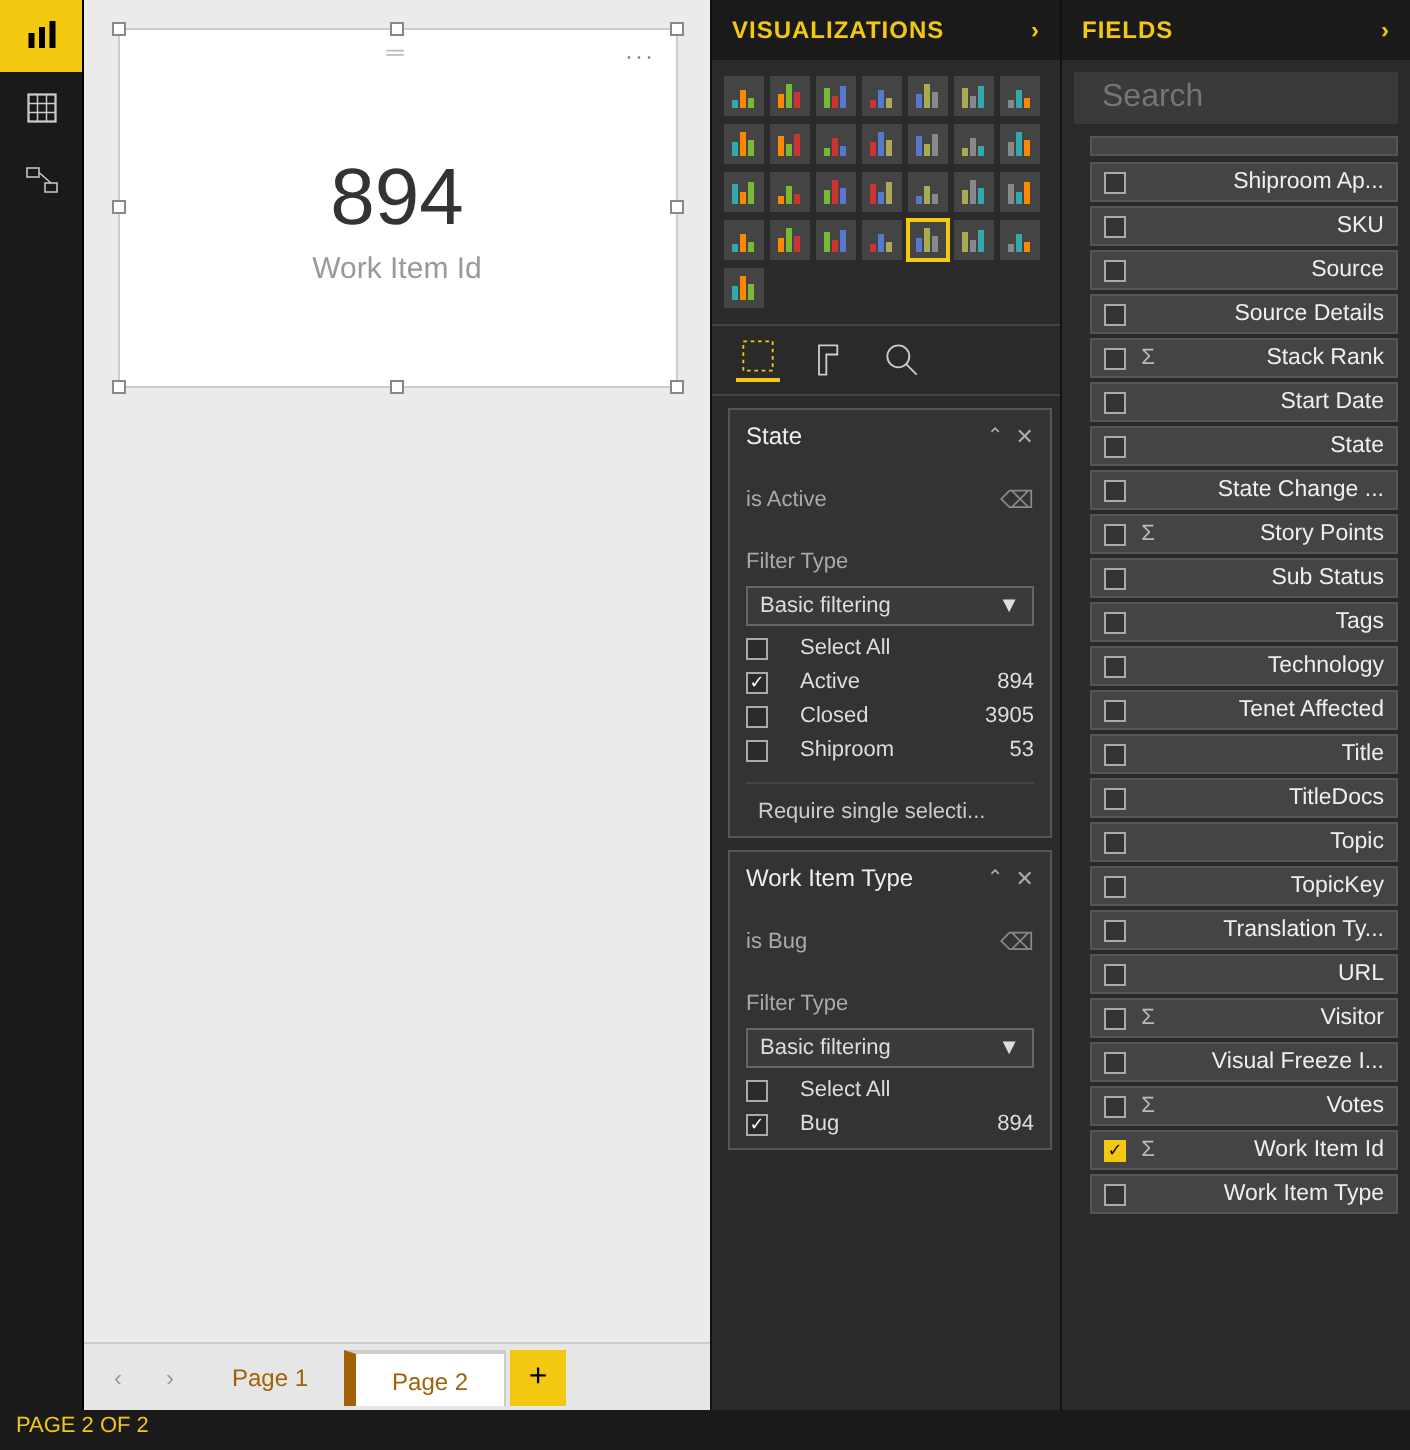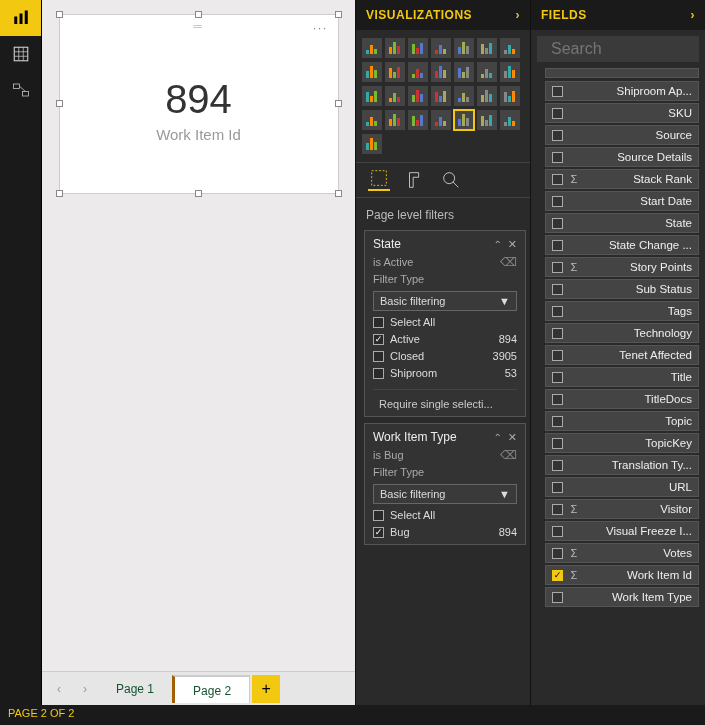--- a/index.html
+++ b/index.html
@@ -18,22 +18,22 @@
   .sel.bl { bottom: -4px; left: -4px; } .sel.br { bottom: -4px; right: -4px; }
   .sel.tm { top: -4px; left: 50%; margin-left:-4px; } .sel.bm { bottom: -4px; left: 50%; margin-left:-4px; }
   .sel.lm { left: -4px; top: 50%; margin-top:-4px; } .sel.rm { right: -4px; top: 50%; margin-top:-4px; }
   .card-drag { text-align: center; color: #bbb; font-size: 12px; padding-top: 4px; letter-spacing: 2px; }
   .card-menu { position: absolute; top: 6px; right: 10px; color: #888; cursor: pointer; letter-spacing: 1px; }
   .card-value { text-align: center; font-size: 40px; color: #333; margin-top: 44px; font-weight: 400; }
   .card-label { text-align: center; color: #999; font-size: 15px; margin-top: 4px; }
 
   .page-tabs { height: 34px; background: #e6e6e6; display: flex; align-items: center; padding: 0 4px; gap: 0; border-top: 1px solid #ccc;}
   .nav-btn { width: 26px; height: 26px; display:flex; align-items:center; justify-content:center; color:#999; cursor:pointer;}
-  .page-tab { padding: 0 18px; height: 28px; line-height: 28px; color: #14532d; cursor:pointer; background:#e6e6e6;}
-  .page-tab.active { background: #fff; border-top: 2px solid #ccc; border-left:3px solid #a16207; border-right:1px solid #ccc;}
+  .page-tab { padding: 0 18px; height: 28px; line-height: 28px; color: #a16207; cursor:pointer; background:#e6e6e6;}
+  .page-tab.active { background: #fff; border-top: 2px solid #ccc; border-left:6px solid #a16207; border-right:1px solid #ccc;}
   .add-tab { width: 28px; height: 28px; background: #f2c811; color:#000; display:flex; align-items:center; justify-content:center; font-size:16px; cursor:pointer; margin-left:2px;}
 
   .viz-pane { width: 175px; background: #2a2a2a; display:flex; flex-direction:column; border-left:1px solid #111;}
   .pane-header { height: 30px; background: #1a1a1a; display:flex; align-items:center; padding: 0 10px; justify-content:space-between;}
   .pane-header span { color: #f2c811; font-weight: 600; letter-spacing: 0.5px; font-size: 12px;}
   .chev { color: #f2c811; font-size: 14px; }
 
   .viz-gallery { padding: 8px 6px; display: grid; grid-template-columns: repeat(7, 20px); gap: 4px 3px; }
   .viz-icon { width: 20px; height: 20px; background: #444; display:flex; align-items:center; justify-content:center; cursor:pointer; position:relative;}
   .viz-icon.sel { outline: 2px solid #f2c811; outline-offset:-1px; }
@@ -42,23 +42,23 @@
   .tool-tabs { display:flex; gap:14px; padding:6px 12px; border-top:1px solid #444; border-bottom:1px solid #444;}
   .tool-tab { width:22px; height:22px; display:flex; align-items:center; justify-content:center; cursor:pointer;}
   .tool-tab.active { border-bottom: 2px solid #f2c811; padding-bottom:2px;}
 
   .viz-body { flex:1; overflow-y:auto; padding: 6px 4px 6px 8px; }
   .section-title { color:#bbb; padding: 4px 0 8px 2px; font-size:12px;}
   .filter-card { background:#333; border:1px solid #555; margin-bottom:6px; padding:6px 8px;}
   .filter-hdr { display:flex; justify-content:space-between; align-items:center;}
   .filter-name { color:#eee;}
   .filter-hdr-icons { display:flex; gap:6px; align-items:center;}
-  .filter-sub { color:#aaa; font-size:11px; margin-top:4px; display:flex; justify-content:space-between; align-items:center;}
+  .filter-sub { color:#aaa; font-size:11px; margin-top:18px; display:flex; justify-content:space-between; align-items:center;}
   .filter-dd { width:100%; background:#3a3a3a; border:1px solid #666; color:#ddd; padding:3px 6px; margin-top:6px; font-size:11px; display:flex; justify-content:space-between; align-items:center; cursor:pointer;}
-  .filter-row { display:flex; align-items:center; gap:6px; margin-top:5px; font-size:11px; color:#ddd;}
+  .filter-row { display:flex; align-items:center; gap:16px; margin-top:5px; font-size:11px; color:#ddd;}
   .filter-row .cb { width:11px; height:11px; border:1px solid #aaa; background:#2a2a2a; display:inline-flex; align-items:center; justify-content:center; cursor:pointer;}
   .filter-row .cb.checked::after { content:"✓"; color:#fff; font-size:9px; line-height:1;}
   .filter-row .count { margin-left:auto; color:#ddd;}
   .req-row { display:flex; align-items:center; gap:6px; margin-top:10px; font-size:11px; color:#ccc; border-top:1px solid #444; padding-top:8px;}
   .eraser { color:#888; font-size:12px;}
 
   .fields-pane { width: 175px; background:#2a2a2a; display:flex; flex-direction:column; border-left:1px solid #111;}
   .search-row { display:flex; align-items:center; gap:6px; background:#3a3a3a; margin:6px; padding:4px 8px;}
   .search-row svg { width:13px; height:13px; fill:#aaa;}
   .search-row input { background:transparent; border:none; outline:none; color:#ccc; font-size:16px; flex:1;}
@@ -359,21 +359,20 @@
           </svg>
       </div>
       <div class="tool-tab">
         <svg viewBox="0 0 24 24">
             <circle cx="10" cy="10" r="6" fill="none" stroke="#ccc"></circle>
             <line x1="14" y1="14" x2="20" y2="20" stroke="#ccc"></line>
           </svg>
       </div>
     </div>
     <div class="viz-body">
-      <div class="section-title">Page level filters</div>
       <div id="filters-container">
           <div class="filter-card">
             <div class="filter-hdr">
               <span class="filter-name">State</span>
               <span class="filter-hdr-icons">
                 <span class="caret">⌃</span>
                 <span class="x-icon">✕</span>
               </span>
             </div>
             <div class="filter-sub">

